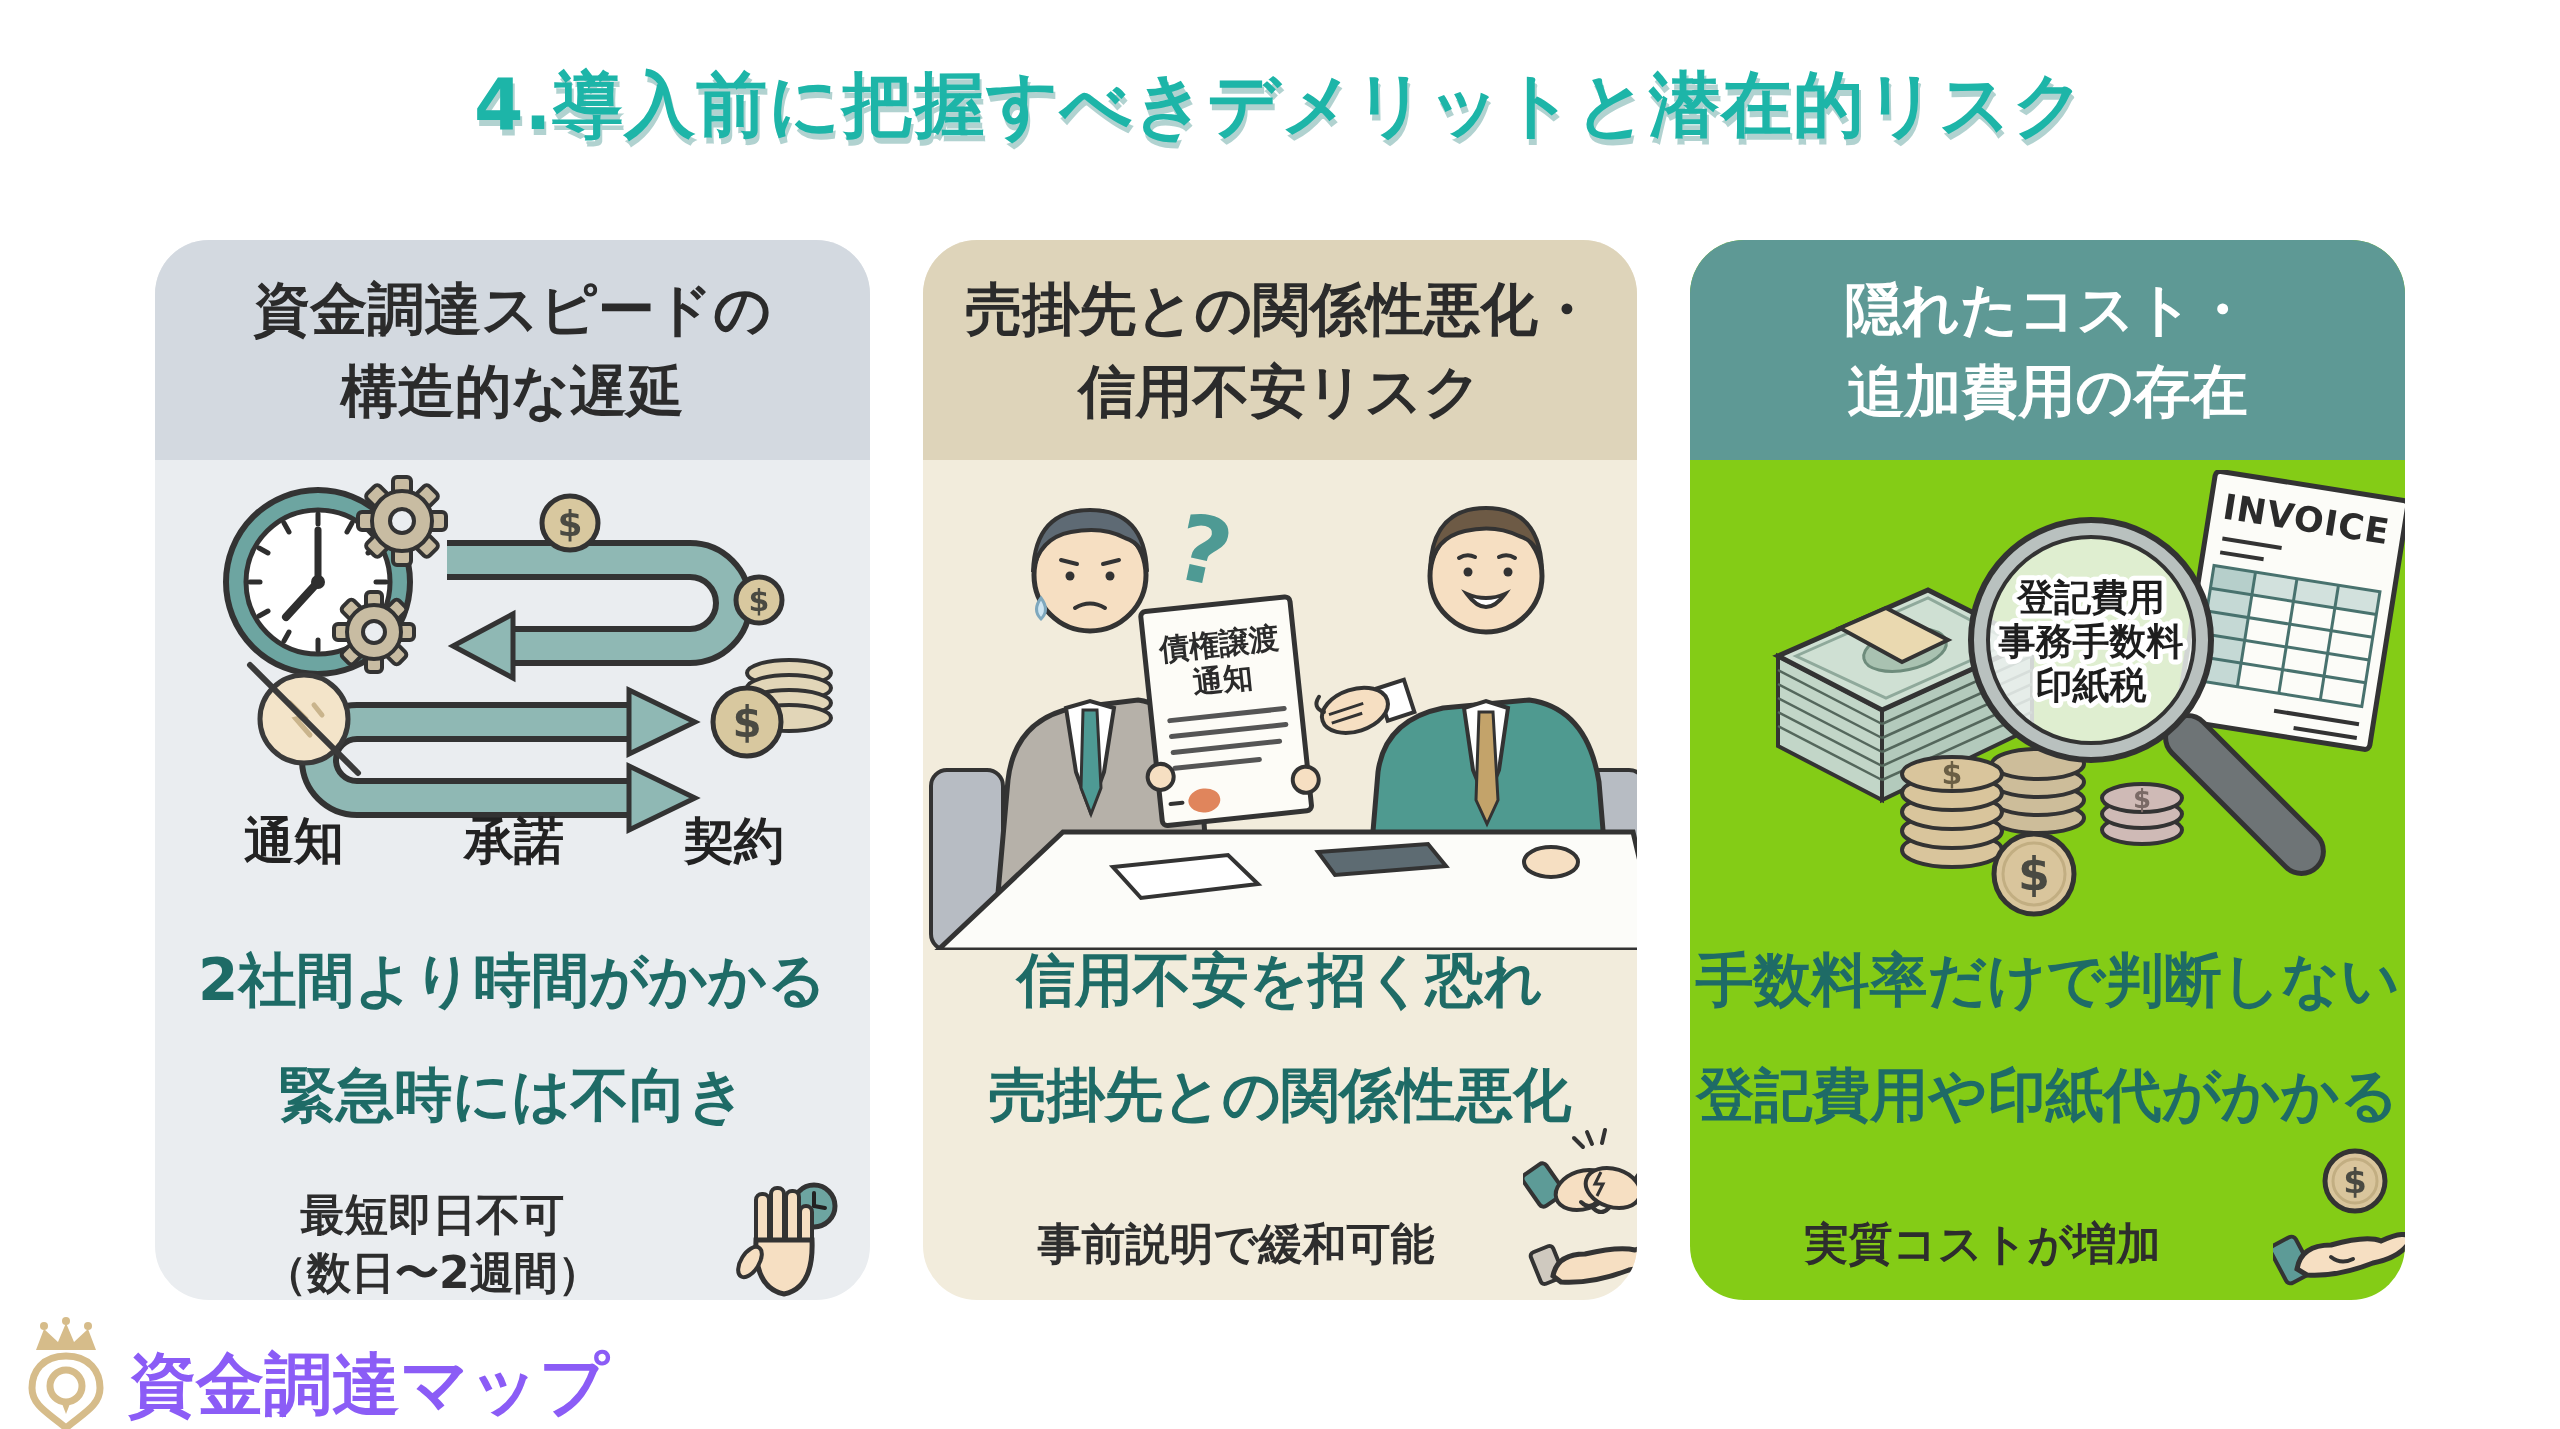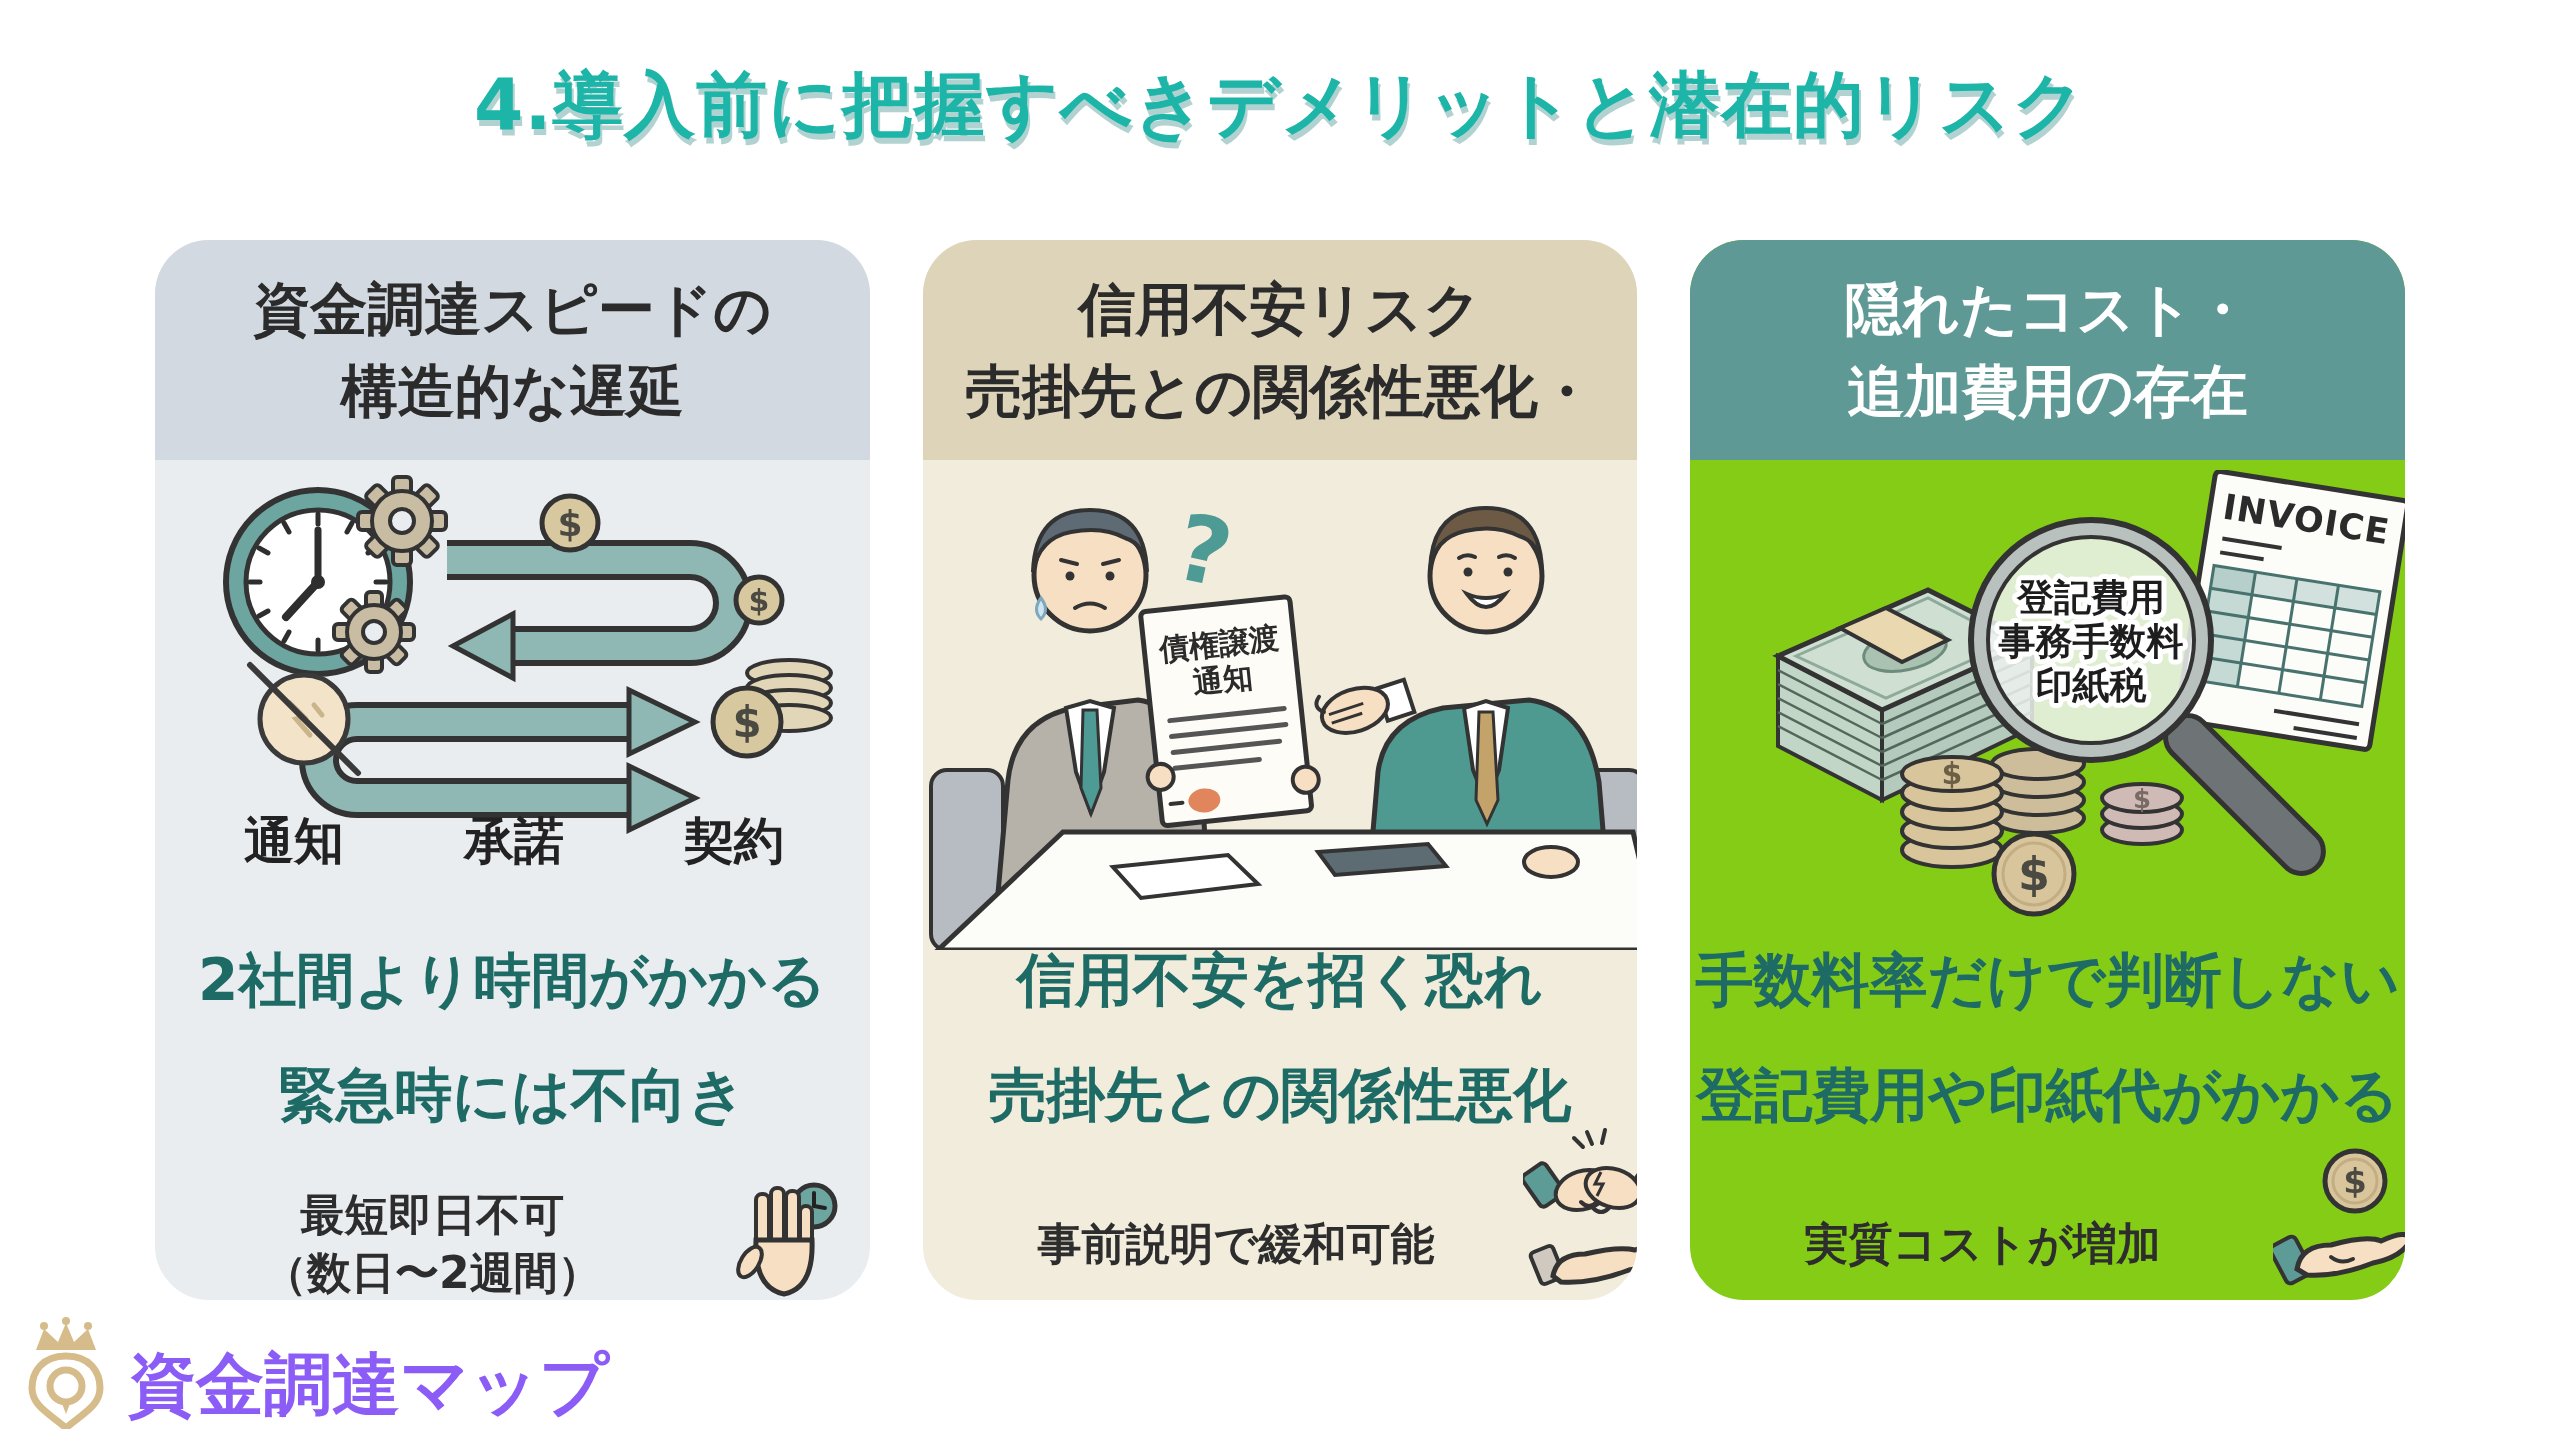--- a/index.html
+++ b/index.html
@@ -169,22 +169,22 @@
       <rect x="43" y="10" width="13" height="58" rx="6" fill="#f6dfc2" stroke="#333" stroke-width="4"></rect>
       <rect x="58" y="13" width="13" height="55" rx="6" fill="#f6dfc2" stroke="#333" stroke-width="4"></rect>
       <rect x="72" y="28" width="12" height="42" rx="6" fill="#f6dfc2" stroke="#333" stroke-width="4"></rect>
       <path d="M28,62 Q26,110 56,116 Q86,110 84,62 Z" fill="#f6dfc2" stroke="#333" stroke-width="5"></path>
       <ellipse cx="22" cy="84" rx="9" ry="17" transform="rotate(32 22 84)" fill="#f6dfc2" stroke="#333" stroke-width="4"></ellipse>
     </svg>
   </div>
 
   <div class="card card2">
     <div class="card-header">
+      <span>売掛先との関係性悪化・</span>
       <span>信用不安リスク</span>
-      <span>売掛先との関係性悪化・</span>
     </div>
 
     <svg class="illus" style="top:230px;" width="727" height="480" viewBox="0 0 727 480">
 
       <rect x="8" y="300" width="72" height="180" rx="16" fill="#b7bcc3" stroke="#333" stroke-width="4"></rect>
       <rect x="660" y="300" width="62" height="180" rx="16" fill="#b7bcc3" stroke="#333" stroke-width="4"></rect>
 
       <g>
         <path d="M70,480 L85,310 Q92,250 150,238 L215,230 Q268,238 278,310 L290,480 Z" fill="#b6b1a9" stroke="#333" stroke-width="5"></path>
         <path d="M143,238 L167,231 L191,238 L181,302 L167,340 L153,302 Z" fill="#ffffff" stroke="#333" stroke-width="4"></path>

